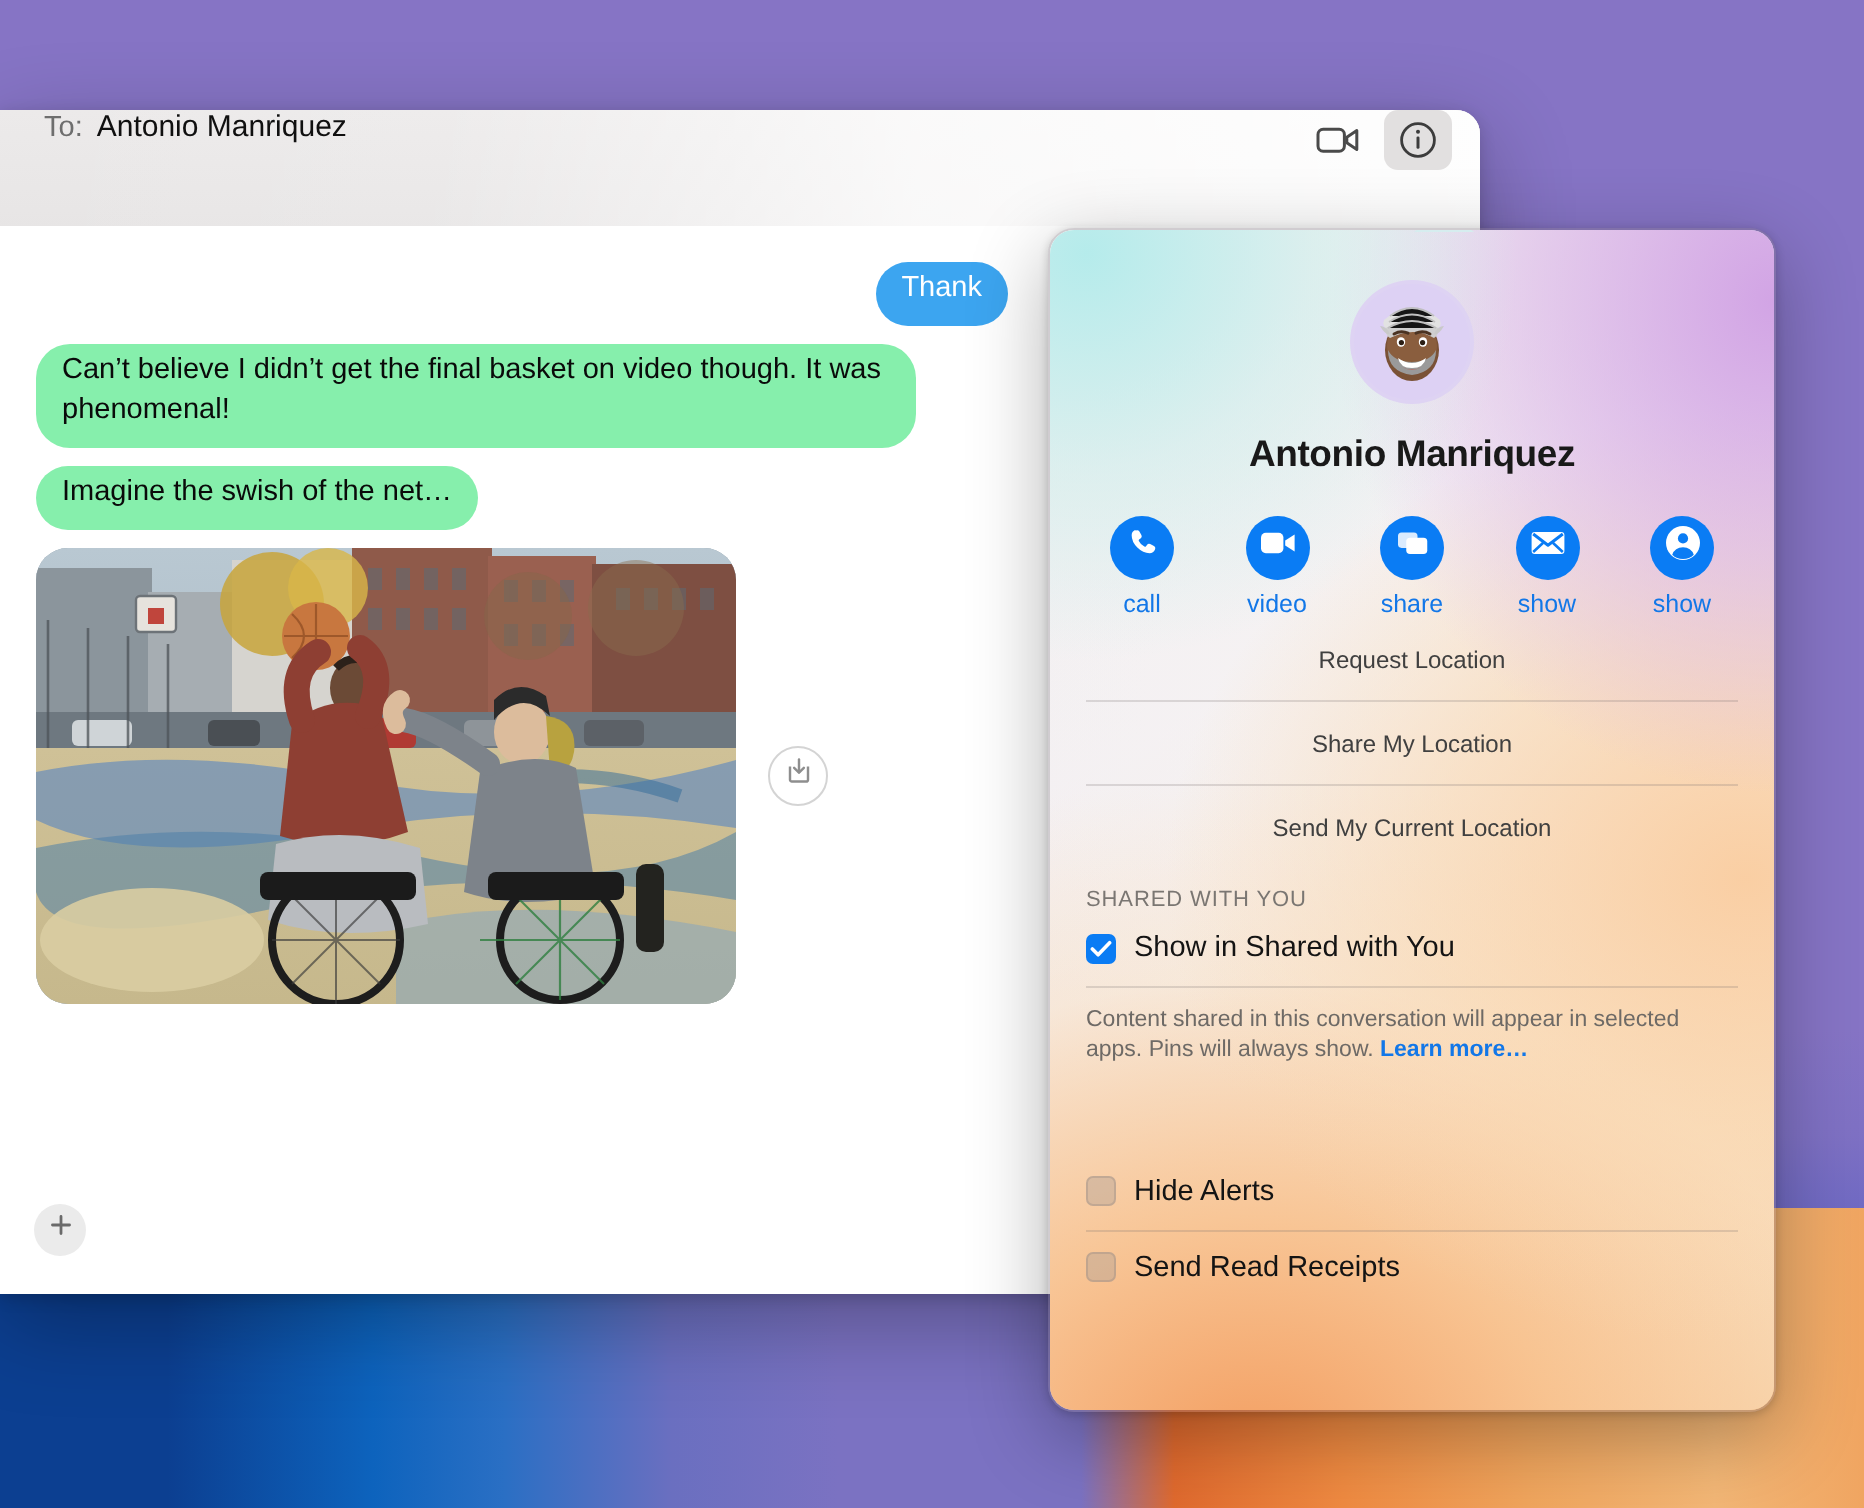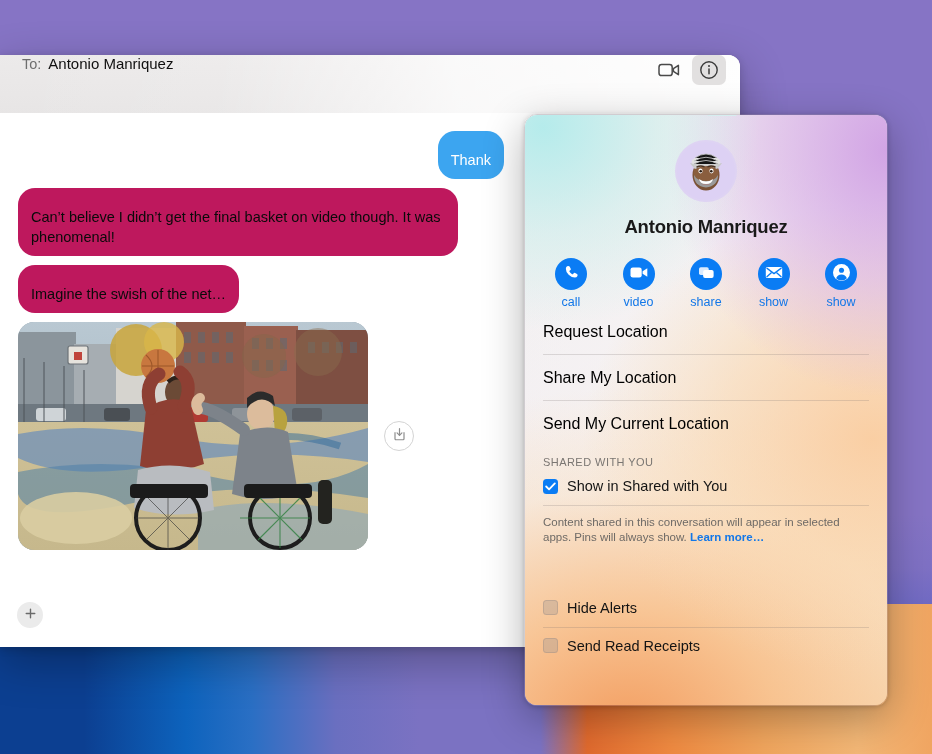--- a/index.html
+++ b/index.html
@@ -83,25 +83,25 @@
   
   .conversation {
     position:absolute; top:58px; left:0; right:0; bottom:64px;
     background:#fff; padding:18px 18px 0 18px; overflow:hidden;
   }
   .row { display:flex; margin-bottom:9px; }
   .row.out { justify-content:flex-end; }
   .row.in  { justify-content:flex-start; }
 
   .bubble {
-    max-width:440px; padding:20px 13px 9px;
+    max-width:440px; padding:4px 13px 9px;
     border-radius:17px; font-size:14.5px; line-height:1.33;
   }
   .bubble.out { background:#3ca5f0; color:#fff; margin-right:218px; }
-  .bubble.in  { background:#be185d; color:#0a0a0a; }
+  .bubble.in  { background:#86efac; color:#0a0a0a; }
 
   .photo-row { display:flex; align-items:center; gap:16px; margin-top:8px; }
   .photo {
     width:350px; height:228px; border-radius:16px; overflow:hidden;
     position:relative; background:#8fa0ab; flex:0 0 auto;
   }
   .photo svg { display:block; width:100%; height:100%; }
   .save-btn {
     width:30px; height:30px; border-radius:50%;
     border:1px solid #d4d4d4; background:#fff;
@@ -166,21 +166,21 @@
 
   .action-row { display:flex; justify-content:space-between; margin:20px 8px 0; }
   .action { display:flex; flex-direction:column; align-items:center; gap:5px; cursor:pointer; width:44px; }
   .action-circle {
     width:32px; height:32px; border-radius:50%; background:#0a7cf4;
     display:flex; align-items:center; justify-content:center;
   }
   .action-label { font-size:12.5px; color:#1277e8; }
 
   .link-row {
-    font-size:16px; color:#000000; padding:14px 2px 13px; cursor:pointer;
+    font-size:12px; color:#404040; padding:14px 2px 13px; cursor:pointer;text-align:center;
   }
   .hr { height:1px; background:rgba(120,110,110,.22); margin:0 2px; }
 
   .section-head {
     font-size:11px; color:#7a7672; letter-spacing:.45px;
     padding:10px 2px 0;
   }
   .check-row {
     display:flex; align-items:center; gap:9px;
     padding:10px 2px 11px; cursor:pointer;

